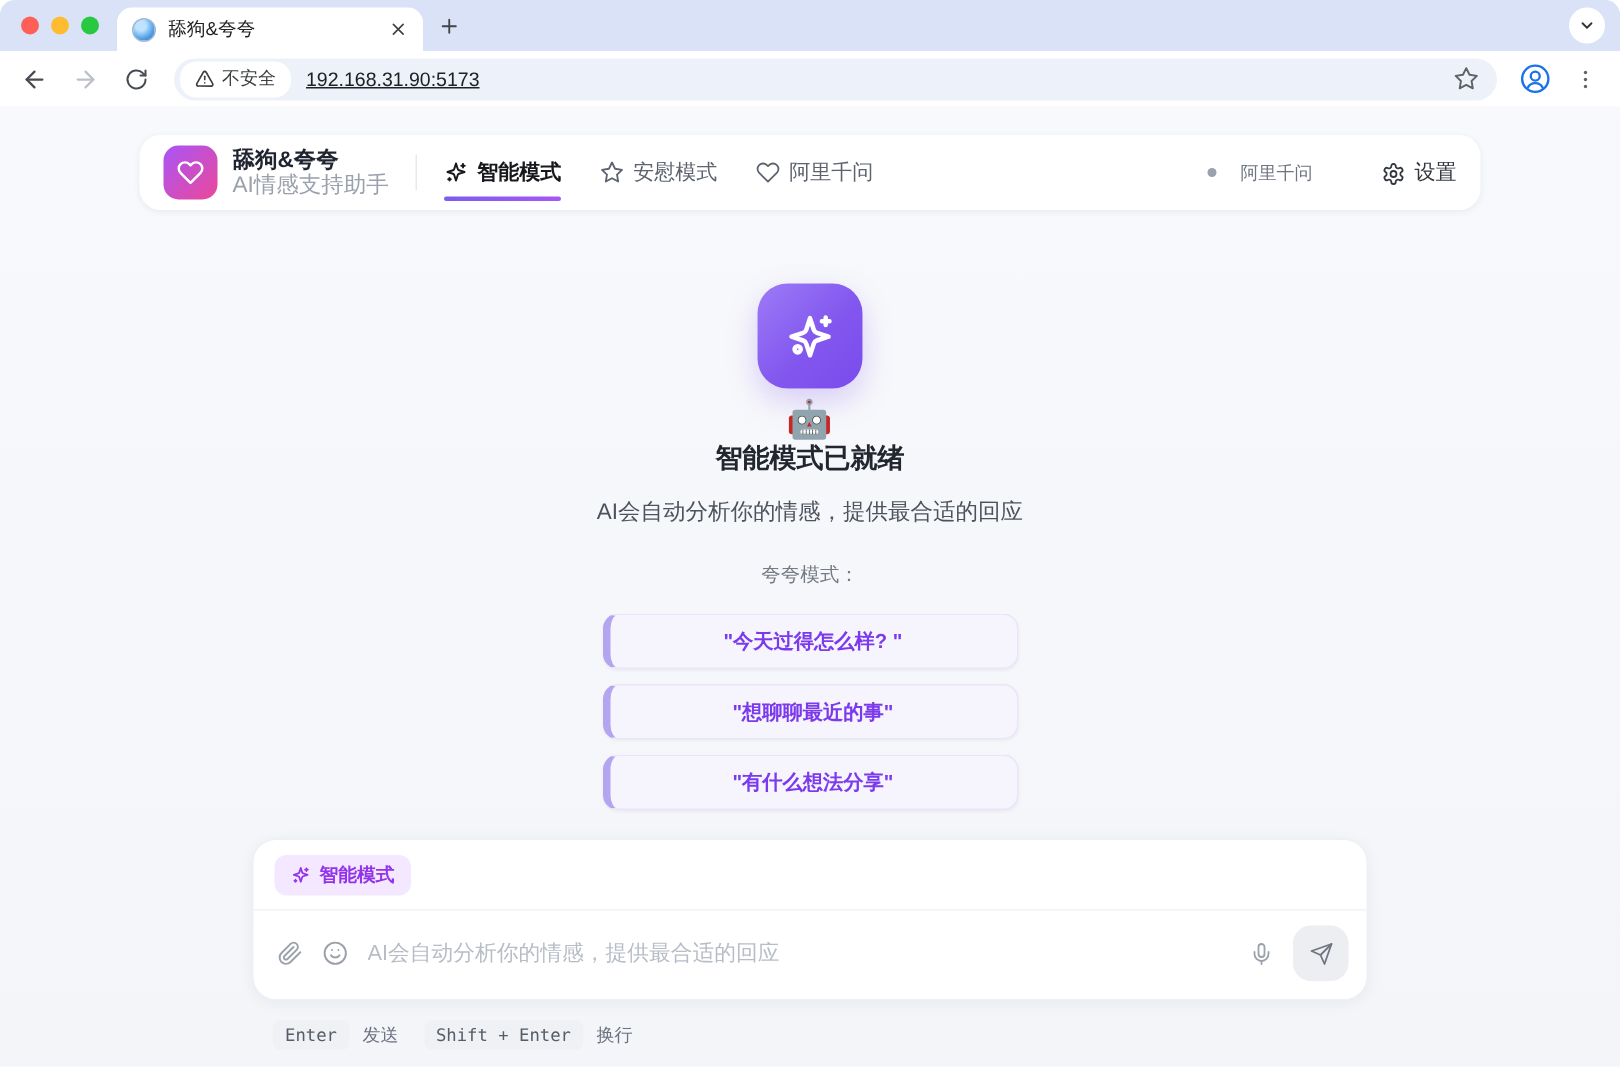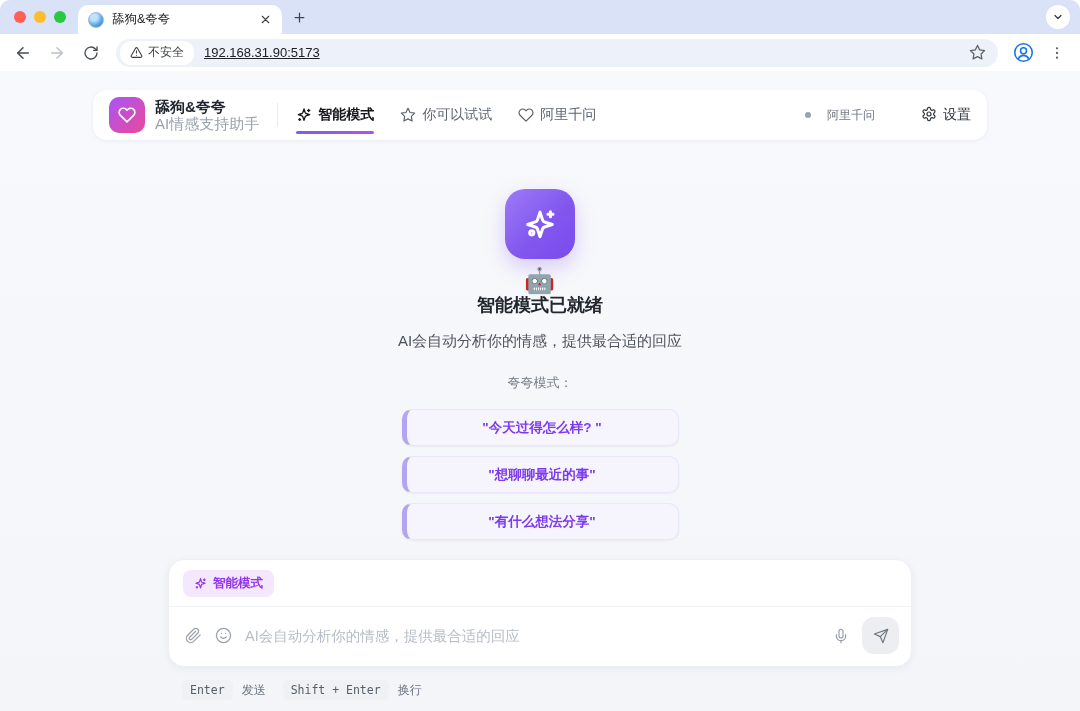--- a/index.html
+++ b/index.html
@@ -47,21 +47,21 @@
   .brand-sub { font-size:15px; color:#9aa1ac; }
   .vdiv { width:1px; height:24px; background:#e7e9ee; margin:0 18px; }
   .mode-tabs { display:flex; align-items:center; gap:26px; }
   .mode-tab { position:relative; display:flex; align-items:center; gap:6px; font-size:14px; color:#5c636e; cursor:pointer; }
   .mode-tab.active { color:#17181c; font-weight:bold; }
   .mode-tab.active::after { content:""; position:absolute; left:0; right:0; bottom:-10px; height:3px; border-radius:2px;
     background:linear-gradient(90deg,#7c5cf2,#a855f7); }
   .spacer { flex:1; }
   .model-status { display:flex; align-items:center; gap:16px; font-size:12px; color:#6f7680; }
   .status-dot { width:6px; height:6px; border-radius:50%; background:#9aa2ad; }
-  .settings { display:flex; align-items:flex-start; gap:6px; font-size:14px; color:#33383f; margin-left:46px; cursor:pointer; }
+  .settings { display:flex; align-items:flex-end; gap:6px; font-size:14px; color:#33383f; margin-left:46px; cursor:pointer; }
 
   .hero-icon { width:70px; height:70px; margin-top:49px; border-radius:20px; color:#fff;
     background:linear-gradient(135deg,#9d7bf7 0%,#8257ee 55%,#7a4bec 100%);
     box-shadow:0 8px 20px rgba(124,77,236,.25); display:flex; align-items:center; justify-content:center; }
   .robot { margin-top:9px; font-size:25px; line-height:1; }
   .ready-title { font-size:18px; font-weight:bold; color:#22262e; }
   .ready-sub { margin-top:15px; font-size:15px; color:#4d535d; }
   .try-label { margin-top:23px; font-size:13px; color:#747b85; }
 
   .suggestions { margin-top:17px; display:flex; flex-direction:column; gap:10px; }
@@ -206,21 +206,21 @@
               </svg>
           </span>
           <span>智能模式</span>
         </div>
         <div class="mode-tab">
           <span class="icon">
             <svg width="16" height="16" viewBox="0 0 24 24" fill="none" stroke="currentColor" stroke-width="1.8" stroke-linejoin="round">
                 <polygon points="12 2 15.09 8.26 22 9.27 17 14.14 18.18 21.02 12 17.77 5.82 21.02 7 14.14 2 9.27 8.91 8.26"></polygon>
               </svg>
           </span>
-          <span>你可以试试</span>
+          <span>安慰模式</span>
         </div>
         <div class="mode-tab">
           <span class="icon">
             <svg width="16" height="16" viewBox="0 0 24 24" fill="none" stroke="currentColor" stroke-width="1.8" stroke-linecap="round" stroke-linejoin="round">
                 <path d="M20.84 4.61a5.5 5.5 0 0 0-7.78 0L12 5.67l-1.06-1.06a5.5 5.5 0 0 0-7.78 7.78l1.06 1.06L12 21.23l7.78-7.78 1.06-1.06a5.5 5.5 0 0 0 0-7.78z"></path>
               </svg>
           </span>
           <span>阿里千问</span>
         </div>
       </div>

